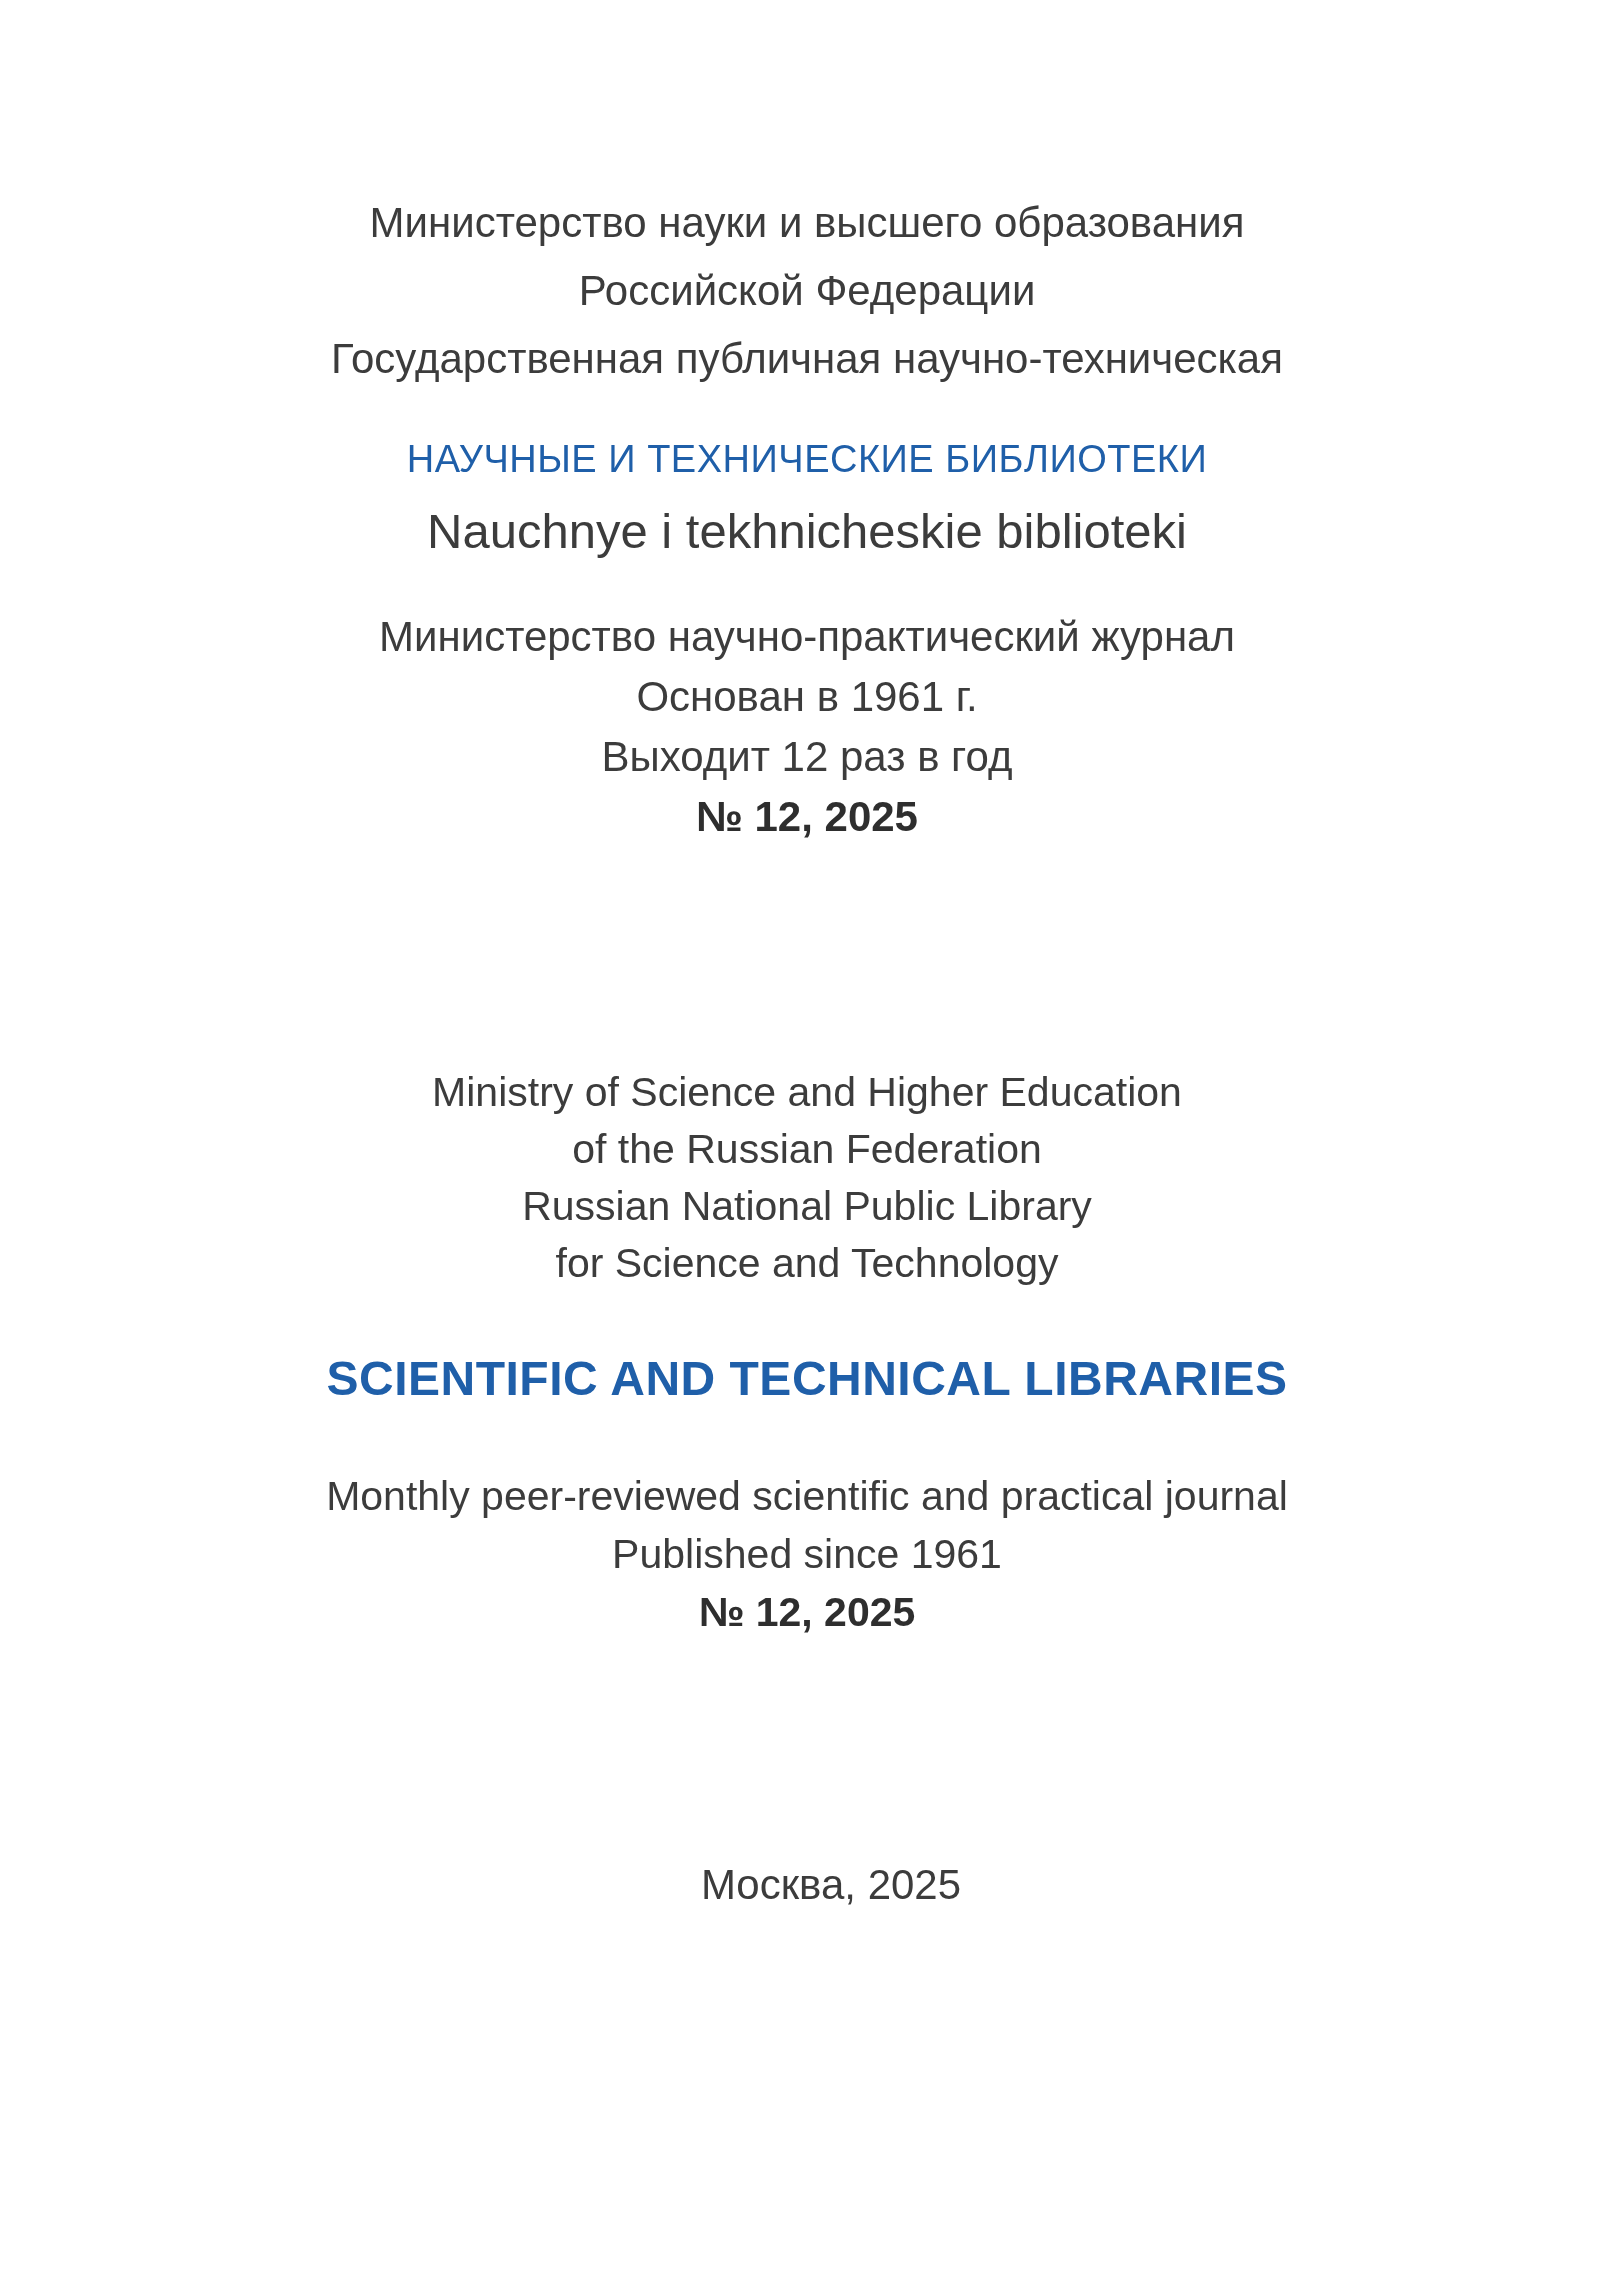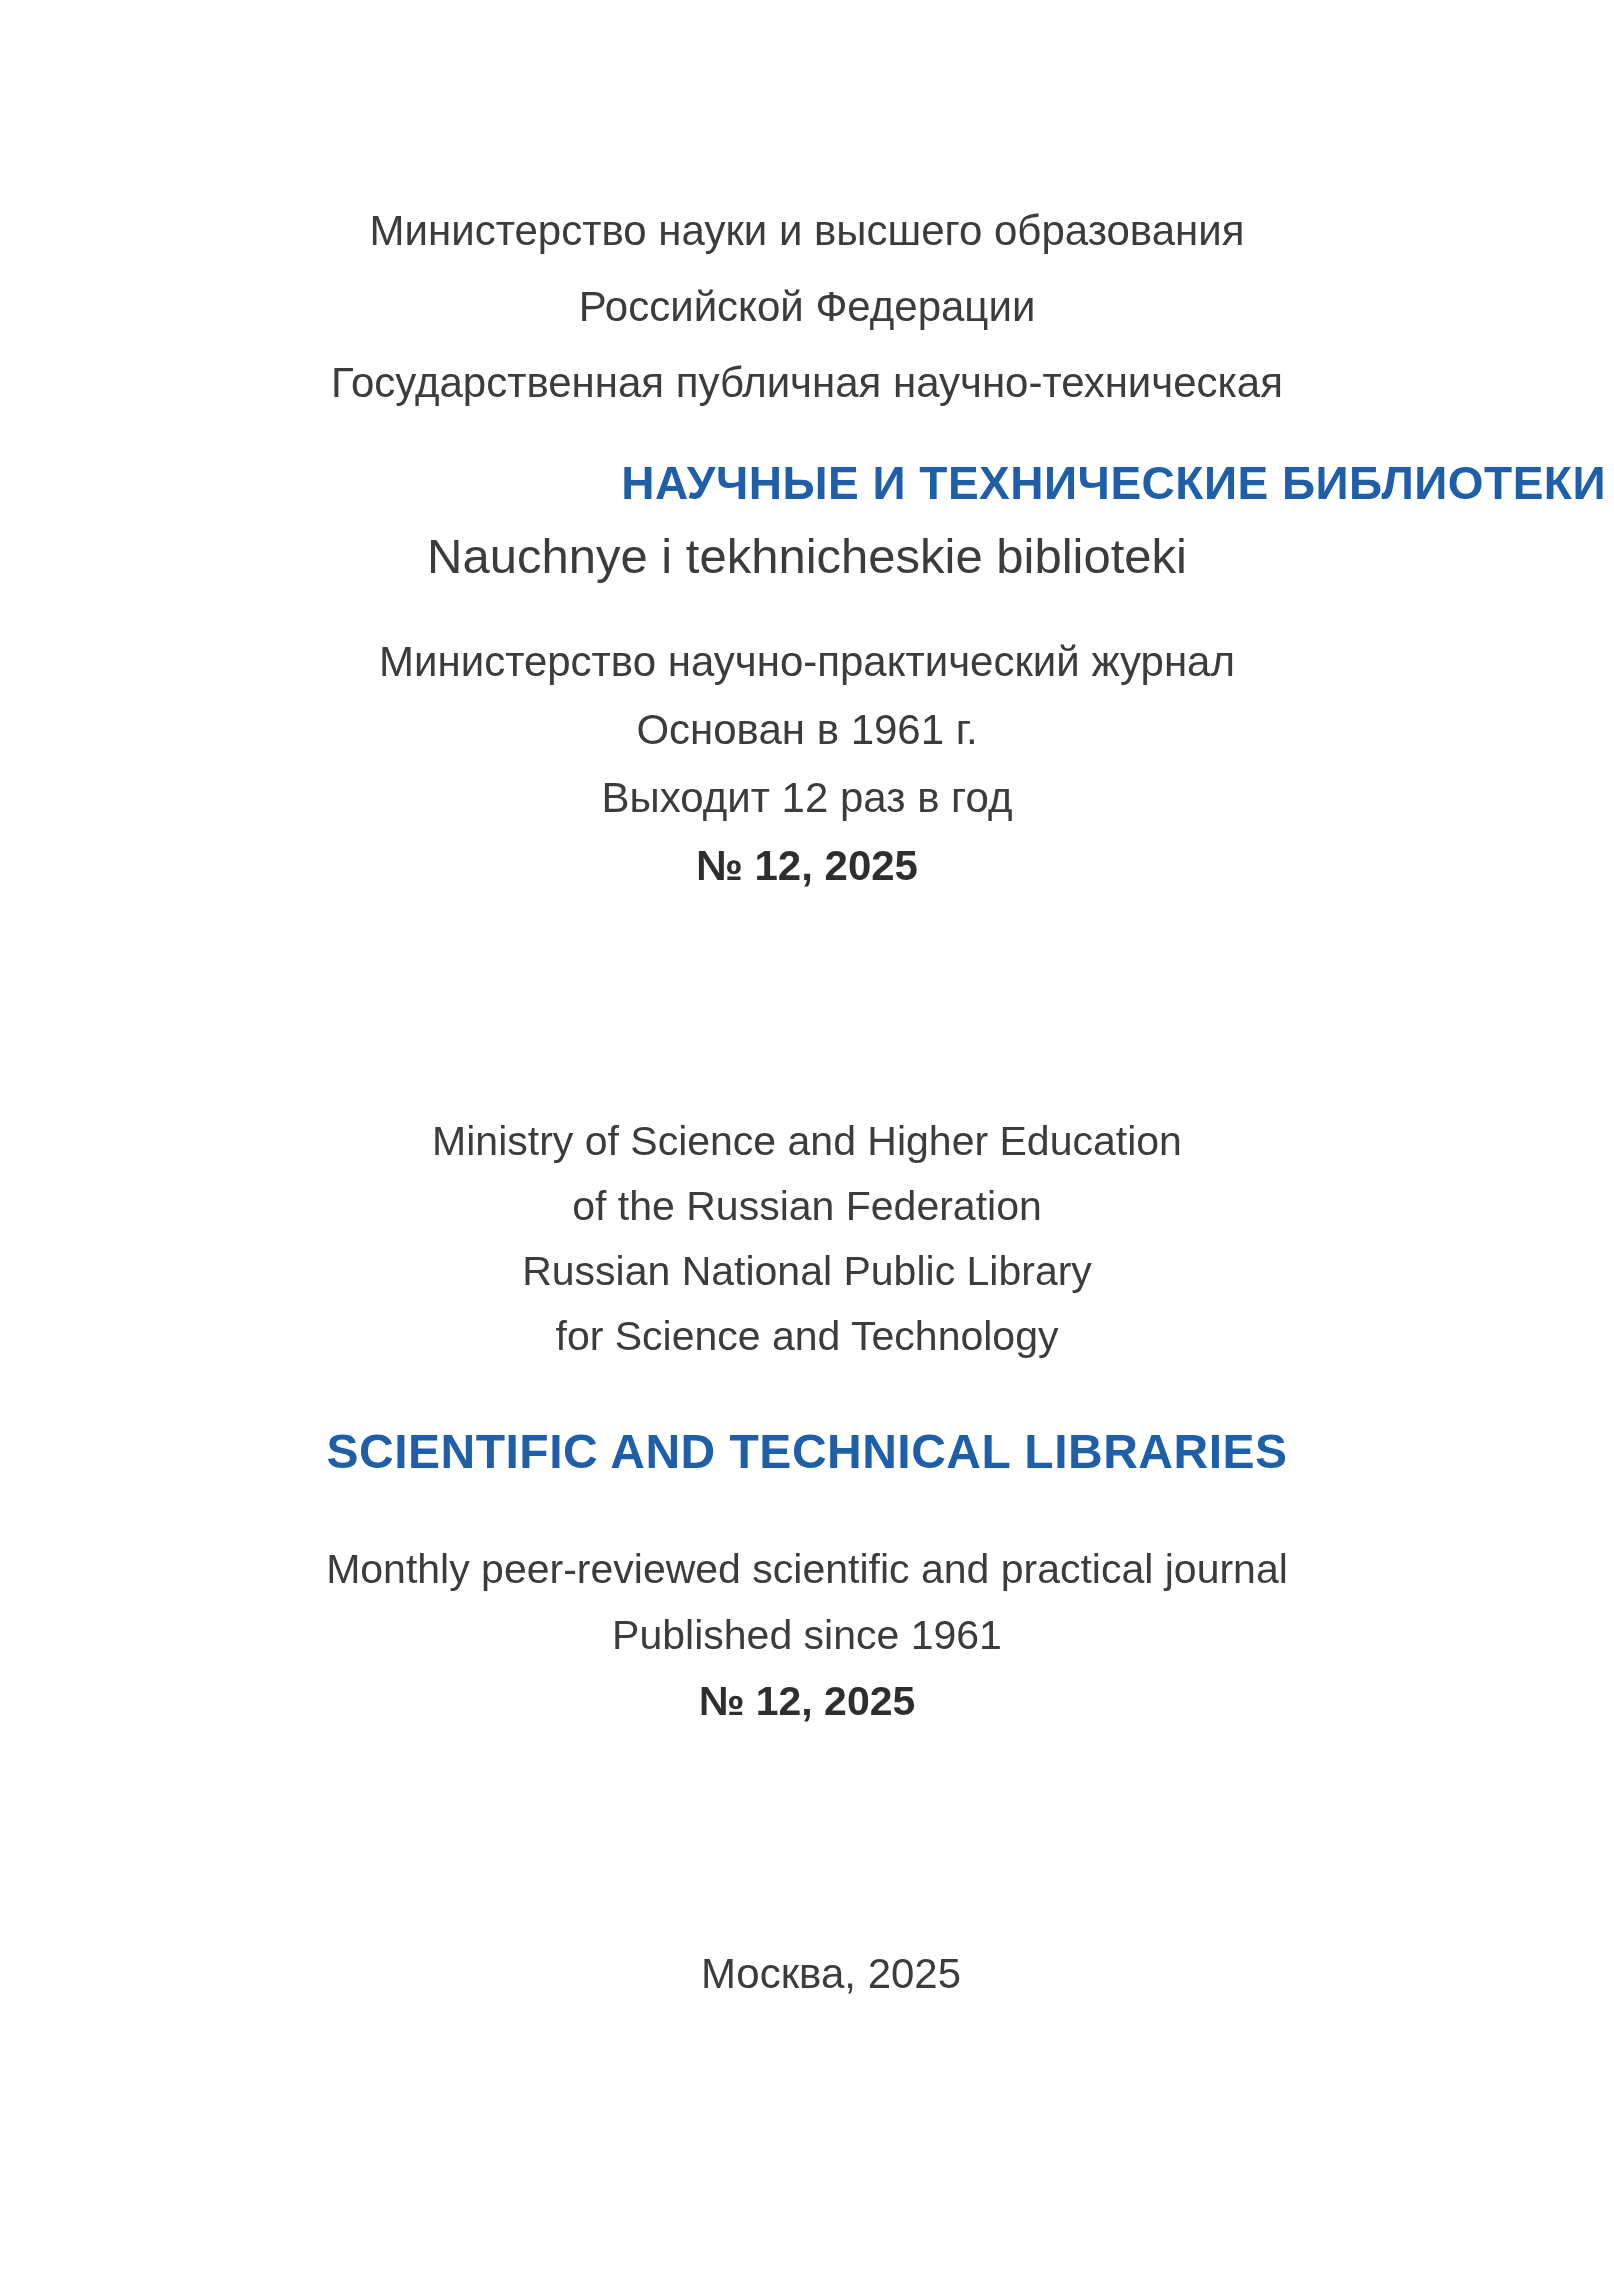--- a/index.html
+++ b/index.html
@@ -14,35 +14,34 @@
     margin: 0 auto;
     background: #ffffff;
     font-family: "Liberation Sans", "DejaVu Sans", sans-serif;
     color: var(--text, #3c3c3c);
     text-align: center;
     overflow: hidden;
     box-sizing: border-box;
     padding-top: 189px;
   }
   .page p {
-    margin: 8px;
+    margin: 0;
     padding: 0;
   }
   .ru-org {
     font-size: 42px;
     line-height: 68px;
   }
   .ru-journal-title {
     margin-top: 36px;
-    font-size: 46px;
+    font-size: 38px;
     line-height: 61px;
-    font-weight: bold;
+    font-weight: normal;
     color: var(--accent-blue, #1f5fa9);
     letter-spacing: 0.5px;
-    text-align: right;
   }
   .ru-translit {
     margin-top: 6.5px;
     font-size: 49px;
     line-height: 68px;
   }
   .ru-journal-info {
     margin-top: 42px;
     font-size: 42px;
     line-height: 60px;

